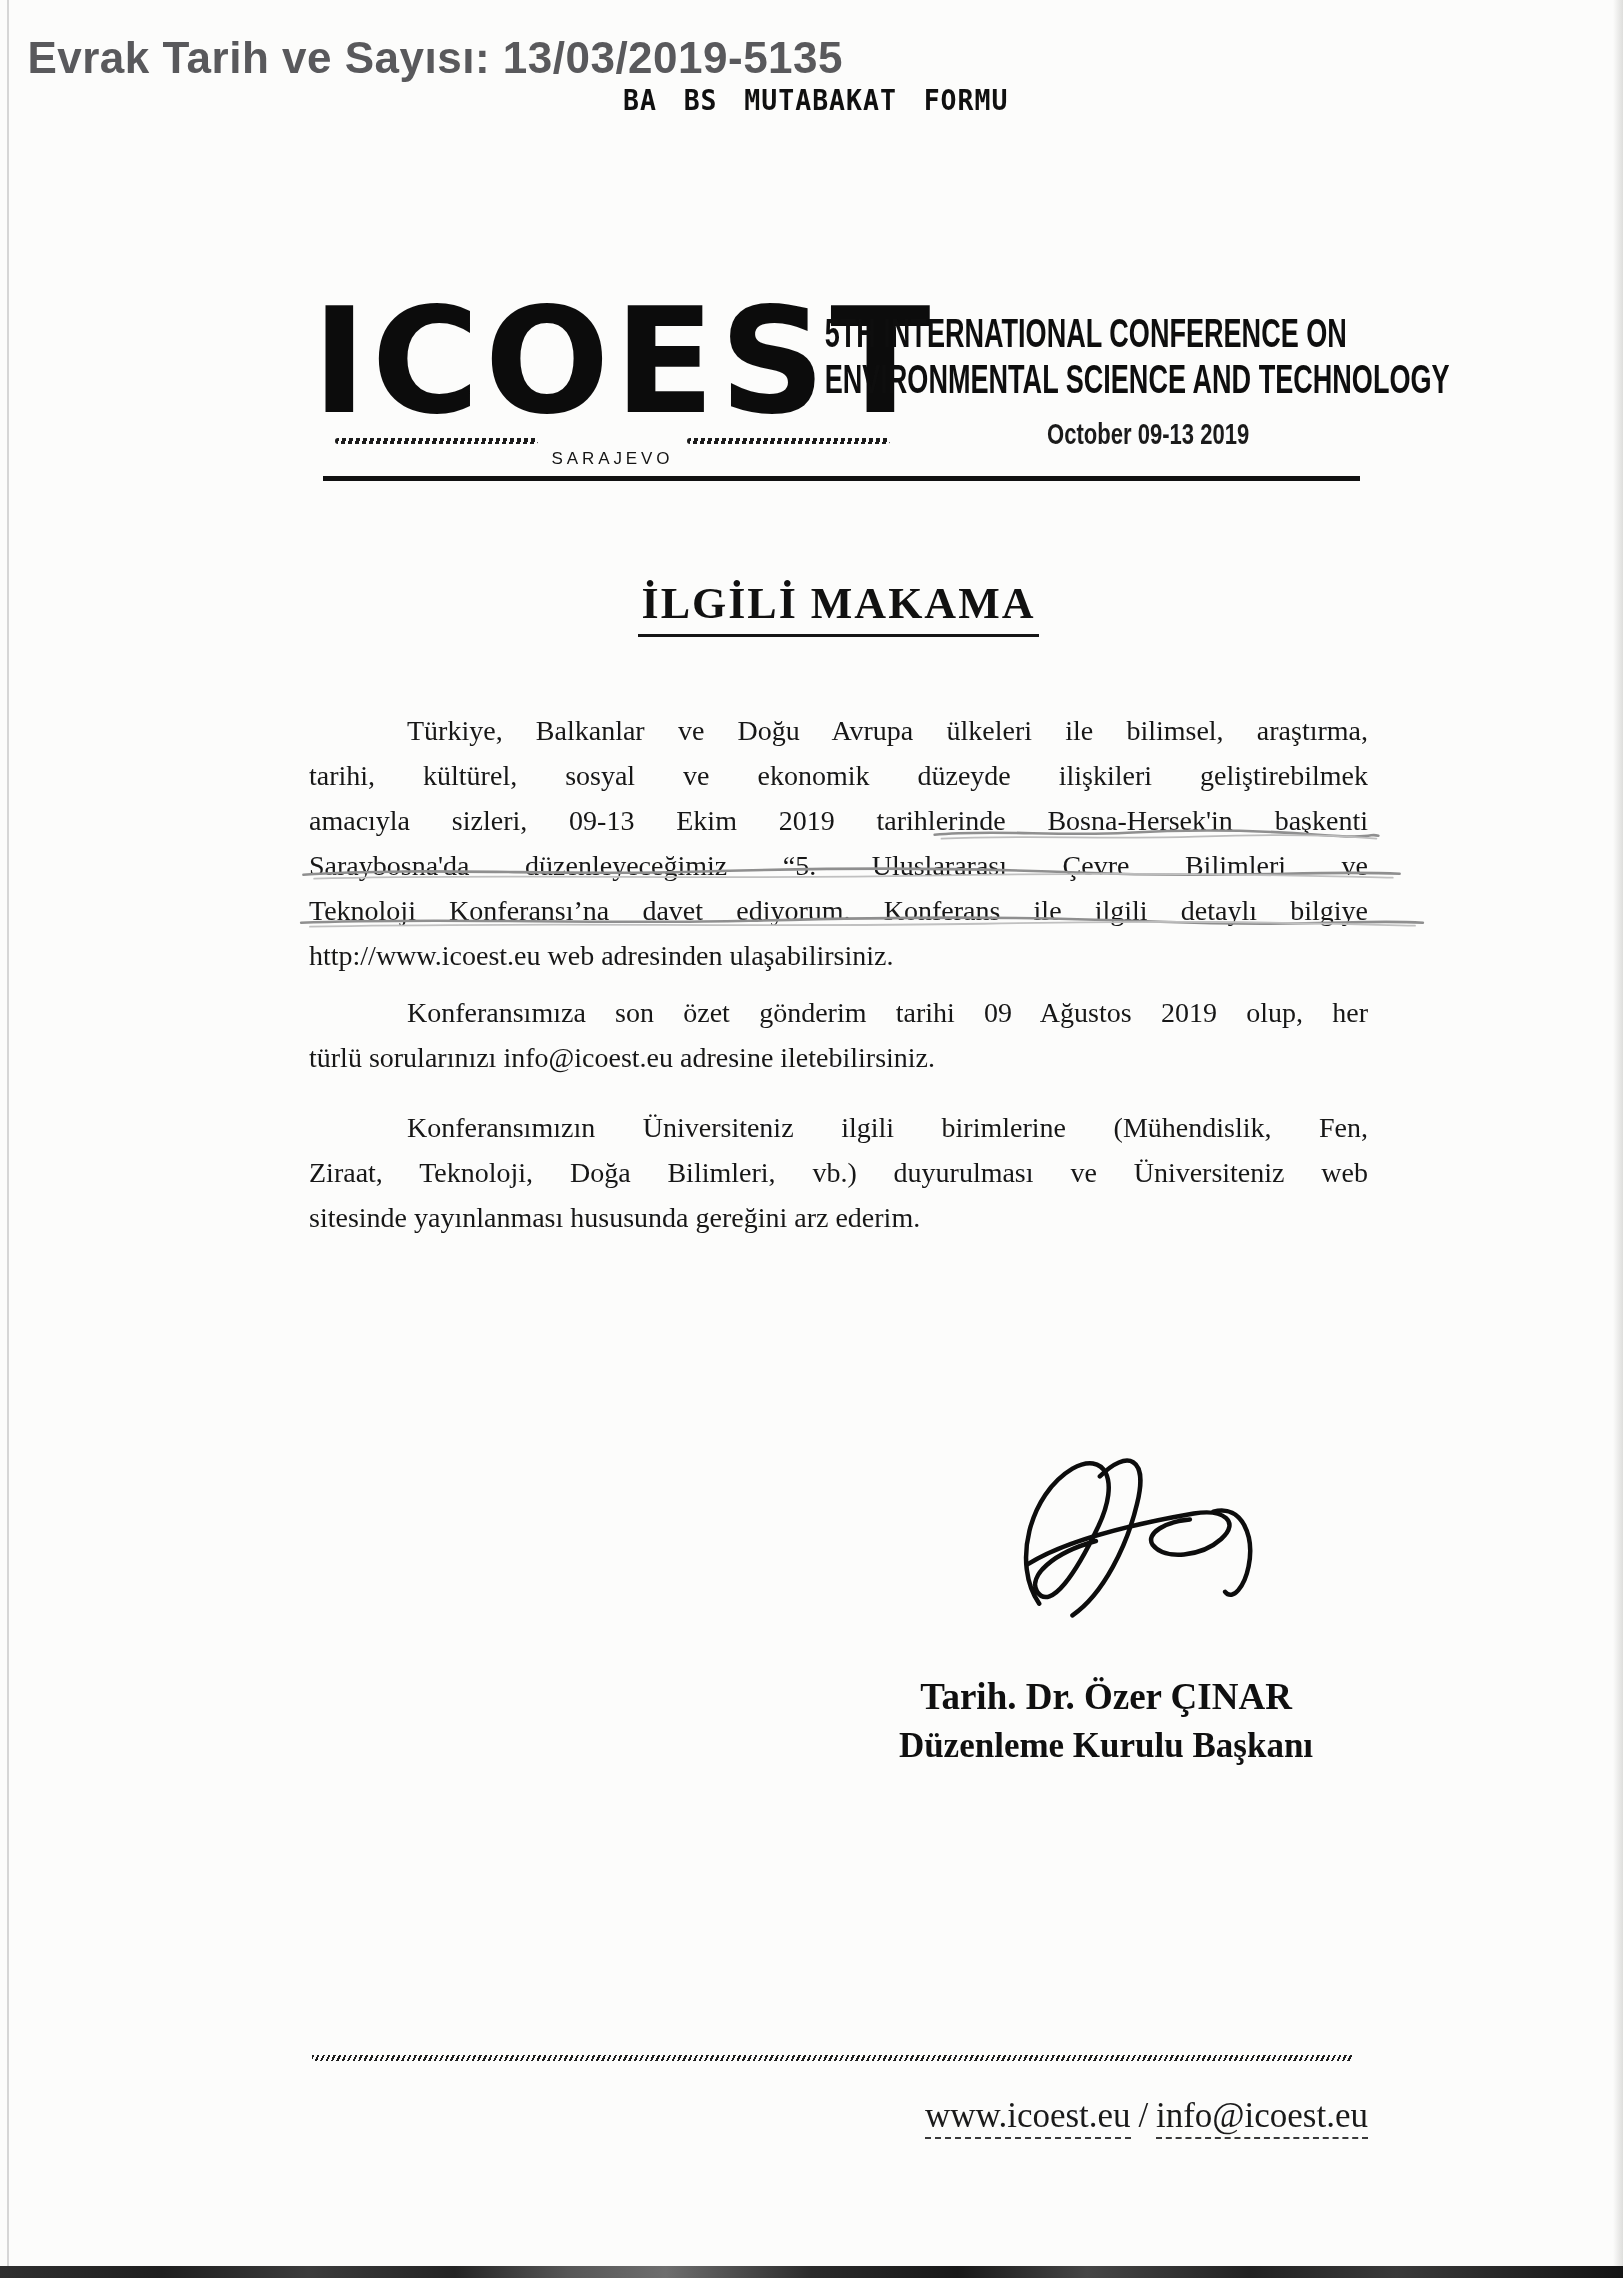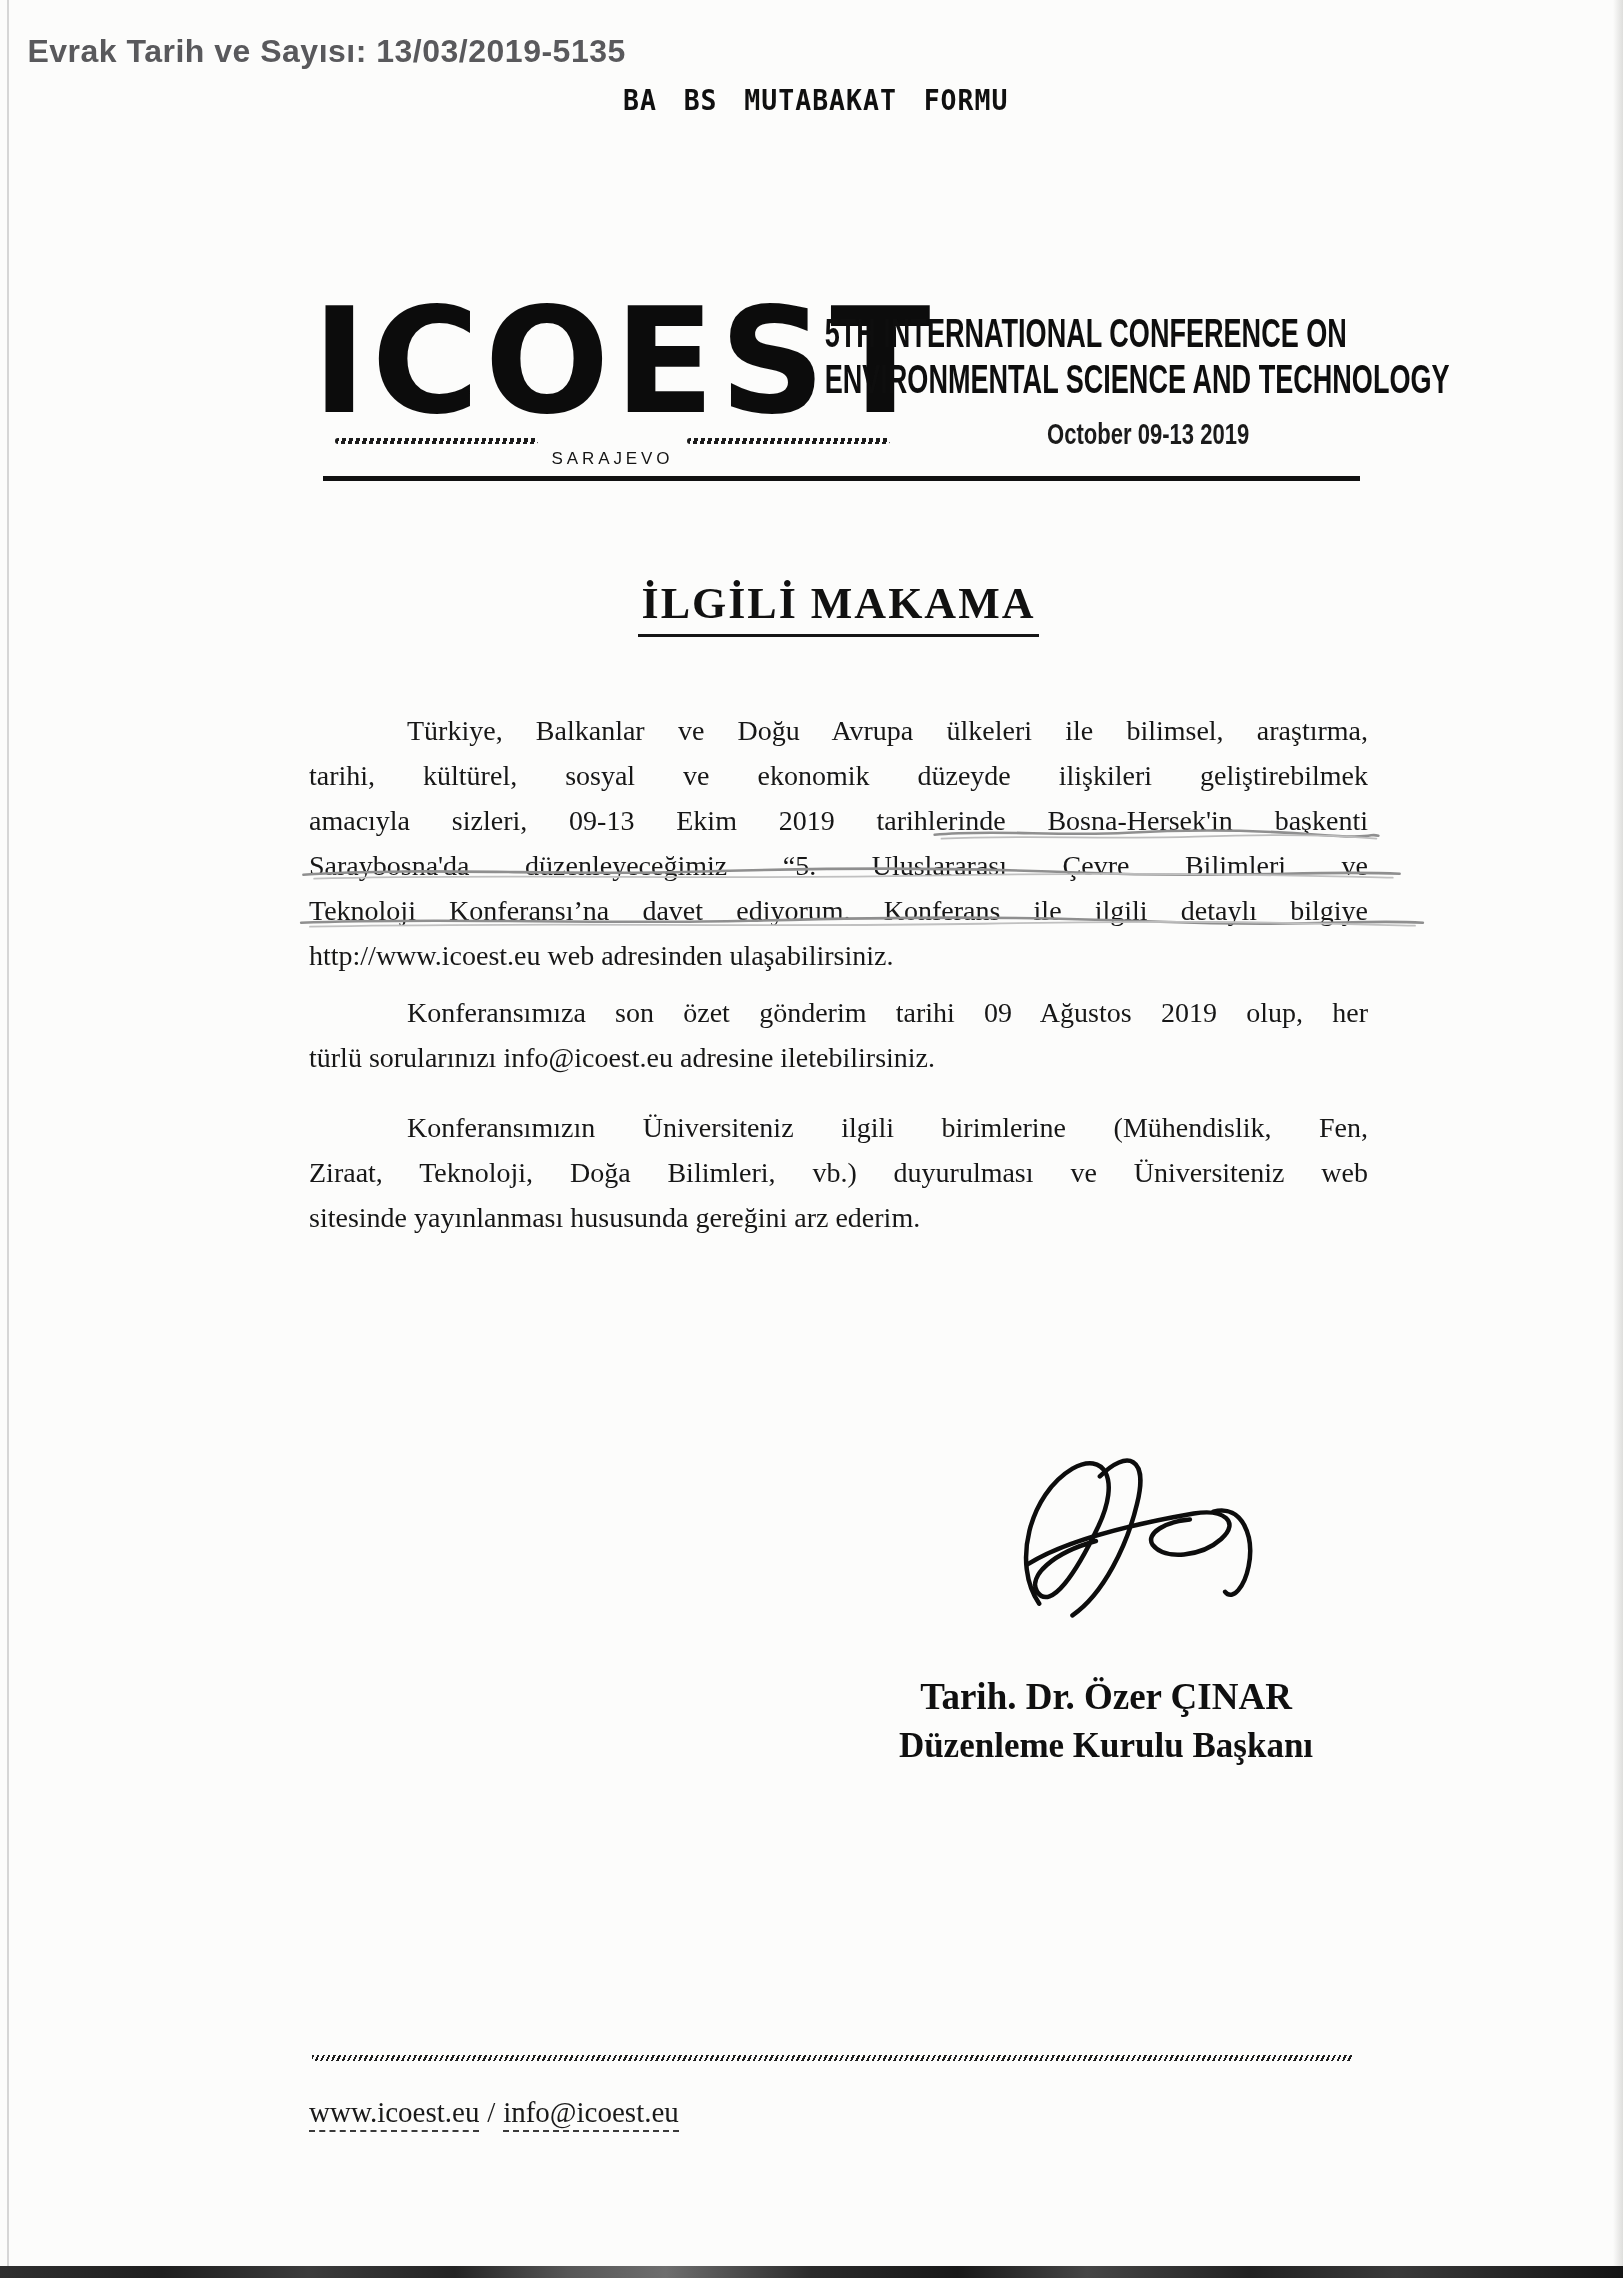--- a/index.html
+++ b/index.html
@@ -17,21 +17,21 @@
   
   .scan-left-line { position: absolute; left: 6.9px; top: 0; width: 2px; height: 2266px; background: #d6d6d6; }
   .scan-right-band { position: absolute; right: 0; top: 0; width: 9.8px; height: 100%;
     background: linear-gradient(90deg, rgba(0,0,0,0) 0%, #dededc 100%); }
   .scan-bottom-bar { position: absolute; left: 0; bottom: 0; width: 100%; height: 12.7px;
     background: linear-gradient(90deg,#303030 0%,#1f1f1f 10%,#3c3c3c 19%,#242424 28%,#575757 35%,#6e6e6e 41%,#2b2b2b 50%,#191919 59%,#464646 67%,#222 77%,#3a3a3a 86%,#141414 100%); }
 
   .doc-number {
     position: absolute; left: 27.4px; top: 33px;
     font-family: "Liberation Sans", sans-serif;
-    font-weight: bold; font-size: 32px; letter-spacing: 0.5px;
+    font-weight: bold; font-size: 44px; letter-spacing: 0.5px;
     color: #59595c;
   }
   .form-title {
     position: absolute; left: 623px; top: 84px;
     font-family: "DejaVu Sans Mono", monospace;
     font-weight: bold; font-size: 26.5px; letter-spacing: 1px; word-spacing: 9.8px;
     color: #101010; transform: scaleY(1.06); transform-origin: left top;
   }
 
   
@@ -99,21 +99,21 @@
   }
   .signer-name { font-size: 37px; line-height: 49px; }
   .signer-title { font-size: 35px; line-height: 49px; }
 
   .footer-rule {
     position: absolute; left: 312px; top: 2055px; width: 1041px; height: 5.9px;
     background: repeating-linear-gradient(115deg, #1e1e1e 0 2px, rgba(0,0,0,0) 2px 4.9px);
   }
   .footer-links {
     position: absolute; left: 309px; top: 2096px; width: 1059px;
-    text-align: left; font-size: 29px; color: #1a1a1a;
+    text-align: right; font-size: 35px; color: #1a1a1a;
   }
   .footer-link { border-bottom: 2.9px dashed #3a3a3a; padding-bottom: 2px; }
   .footer-sep { padding: 0 7.8px; }
 </style>
 </head>
 <body>
 
 <div class="page">
 
   <div class="scan-left-line"></div>

